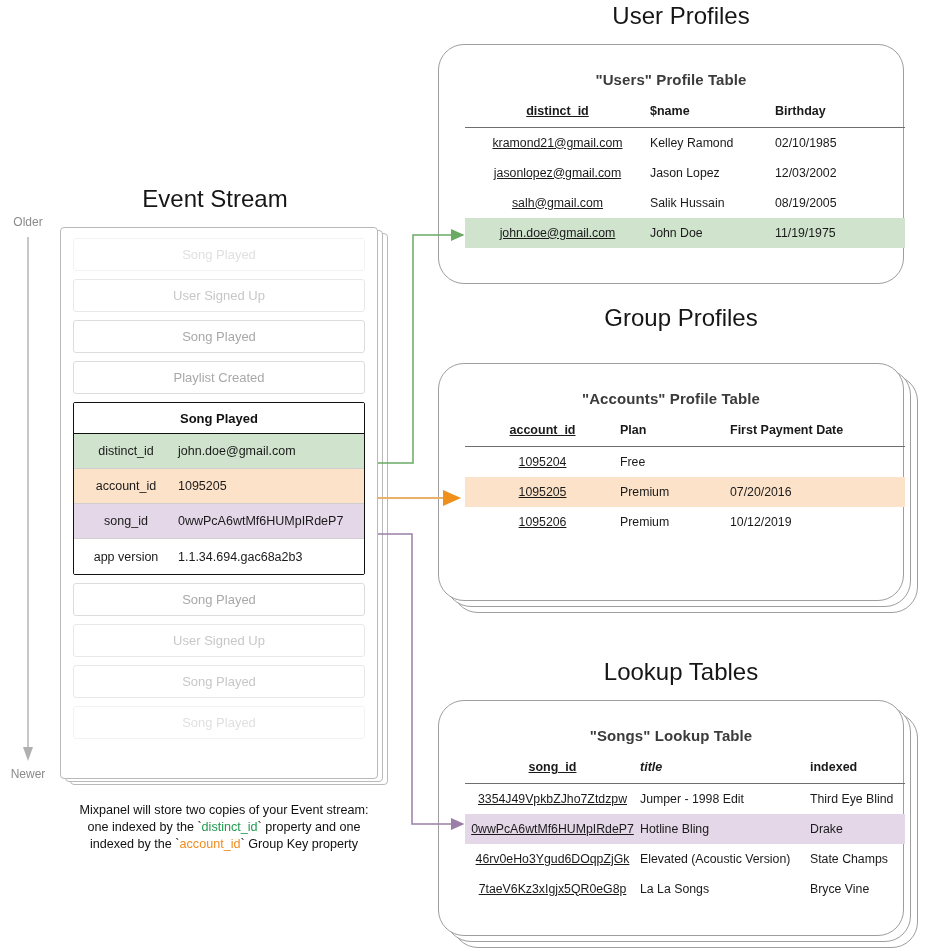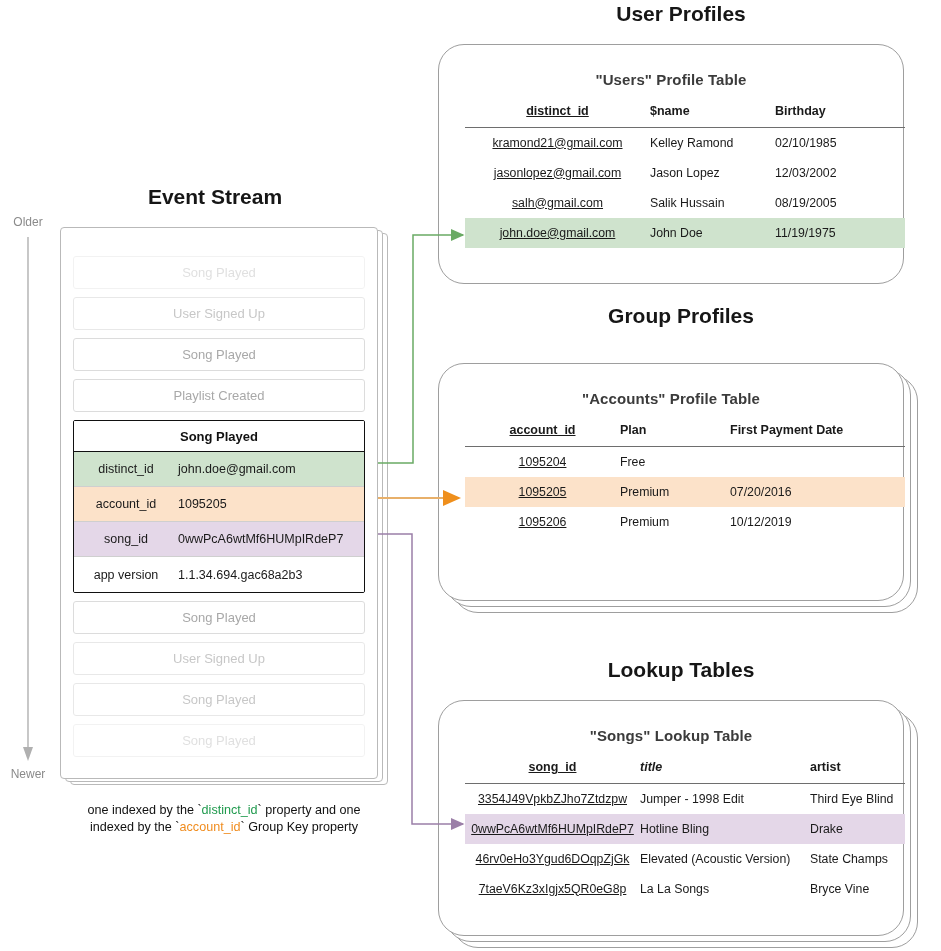--- a/index.html
+++ b/index.html
@@ -8,22 +8,22 @@
     background: #ffffff;
     font-family: "Liberation Sans", sans-serif;
     color: #1a1a1a;
     overflow: hidden;
   }
   #root { position: relative; width: 941px; height: 951px; }
 
   
   .section-title {
     position: absolute;
-    font-size: 21px;
-    font-weight: 700;
+    font-size: 24px;
+    font-weight: 400;
     color: #161616;
     text-align: center;
     white-space: nowrap;
   }
 
   
   #timeline { position: absolute; left: 0; top: 215px; width: 56px; height: 570px; }
   .axis-label {
     position: absolute; left: 0; width: 56px;
     text-align: center; font-size: 12px; color: #8a8a8a;
@@ -36,21 +36,21 @@
   #event-stream-stack { position: absolute; left: 60px; top: 227px; width: 332px; height: 558px; }
   .es-shadow {
     position: absolute; border: 1.5px solid #b9b9b9; border-radius: 4px;
     background: #ffffff;
   }
   #es-shadow-2 { left: 10px; top: 6px; width: 318px; height: 552px; }
   #es-shadow-1 { left: 5px; top: 3px; width: 318px; height: 552px; }
   #event-stream-card {
     position: absolute; left: 0; top: 0; width: 318px; height: 552px;
     border: 1.5px solid #b9b9b9; border-radius: 4px; background: #fff;
-    padding: 28px 12px;
+    padding: 10px 12px;
   }
   .event-pill {
     height: 33px; margin-bottom: 8px;
     border: 1px solid #d7d7d7; border-radius: 3px;
     display: flex; align-items: center; justify-content: center;
     font-size: 13px; color: #9a9a9a; background: #fff;
   }
   .ghost-1 { opacity: 0.30; }
   .ghost-2 { opacity: 0.55; }
   .ghost-3 { opacity: 0.85; }
@@ -172,20 +172,21 @@
       </div>
 
       <div class="event-pill ghost-3">Song Played</div>
       <div class="event-pill ghost-2">User Signed Up</div>
       <div class="event-pill ghost-2">Song Played</div>
       <div class="event-pill ghost-1">Song Played</div>
     </div>
   </div>
 
   <div id="stream-caption">
+    <div>Mixpanel will store two copies of your Event stream:</div>
     <div>
       <span>one indexed by the `</span><span class="c-green">distinct_id</span><span>` property and one</span>
     </div>
     <div>
       <span>indexed by the `</span><span class="c-orange">account_id</span><span>` Group Key property</span>
     </div>
   </div>
 
   <div class="panel-stack" style="left:438px; top:44px; width:492px; height:240px;">
     <div class="panel-card" style="width:466px; height:240px;">
@@ -261,21 +262,21 @@
   <div class="panel-stack" style="left:438px; top:700px; width:492px; height:250px;">
     <div class="panel-shadow" style="left:14px; top:12px; width:466px; height:236px;"></div>
     <div class="panel-shadow" style="left:7px; top:6px; width:466px; height:236px;"></div>
     <div class="panel-card" style="width:466px; height:236px;">
       <div class="panel-title">"Songs" Lookup Table</div>
       <table class="dtable" style="width:440px; margin-left:26px;">
         <thead>
           <tr>
             <th class="key-col" style="width:175px;">song_id</th>
             <th style="width:170px;font-style:italic;">title</th>
-            <th>artist</th>
+            <th>indexed</th>
           </tr>
         </thead>
         <tbody>
           <tr>
             <td class="key-col">3354J49VpkbZJho7Ztdzpw</td>
             <td>Jumper - 1998 Edit</td>
             <td>Third Eye Blind</td>
           </tr>
           <tr class="hl-purple">
             <td class="key-col">0wwPcA6wtMf6HUMpIRdeP7</td>

